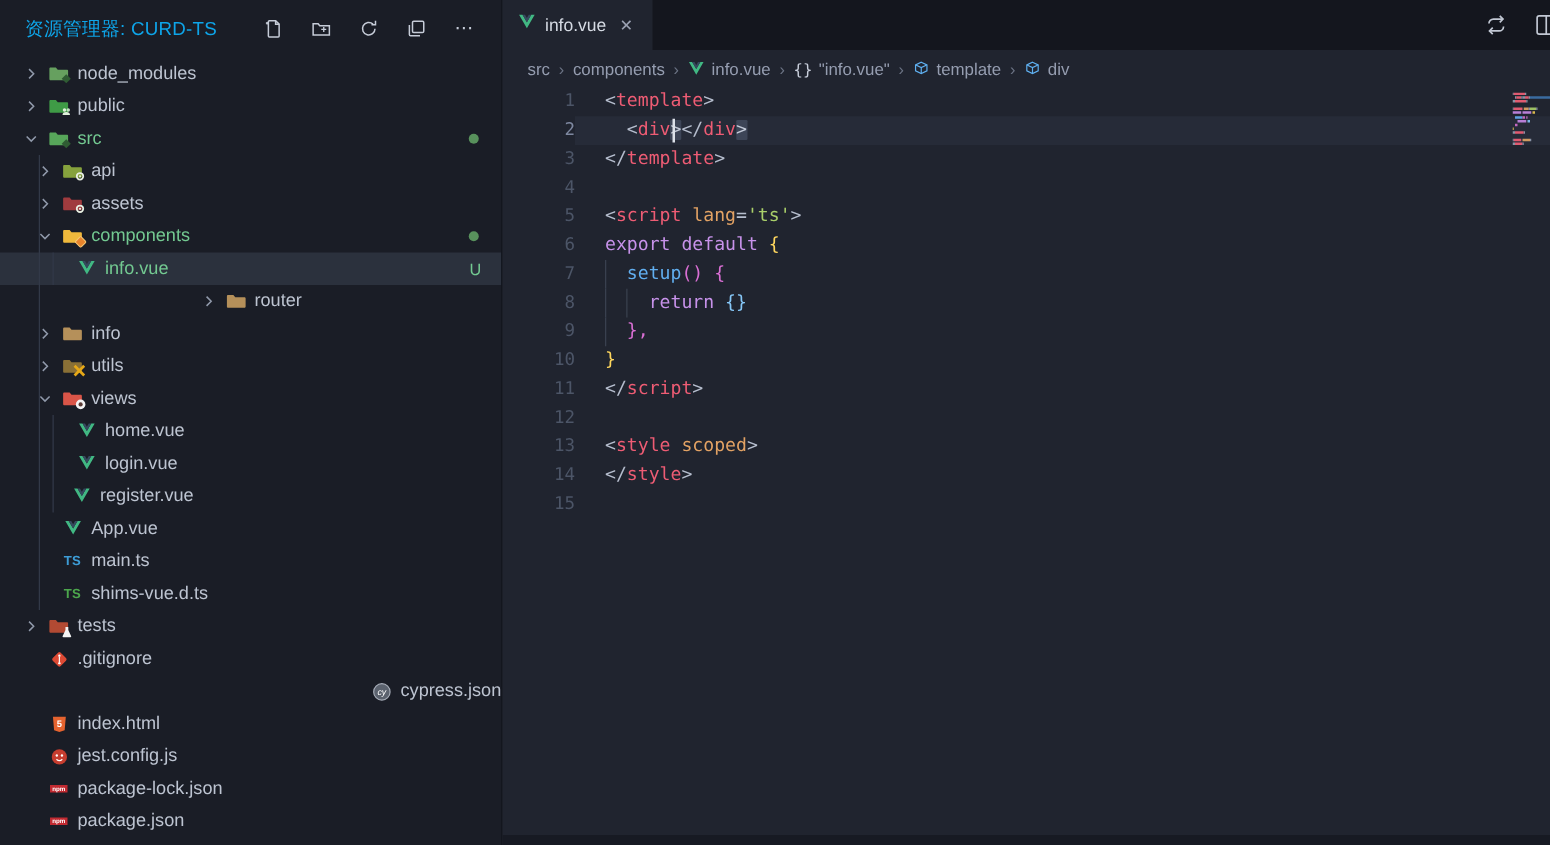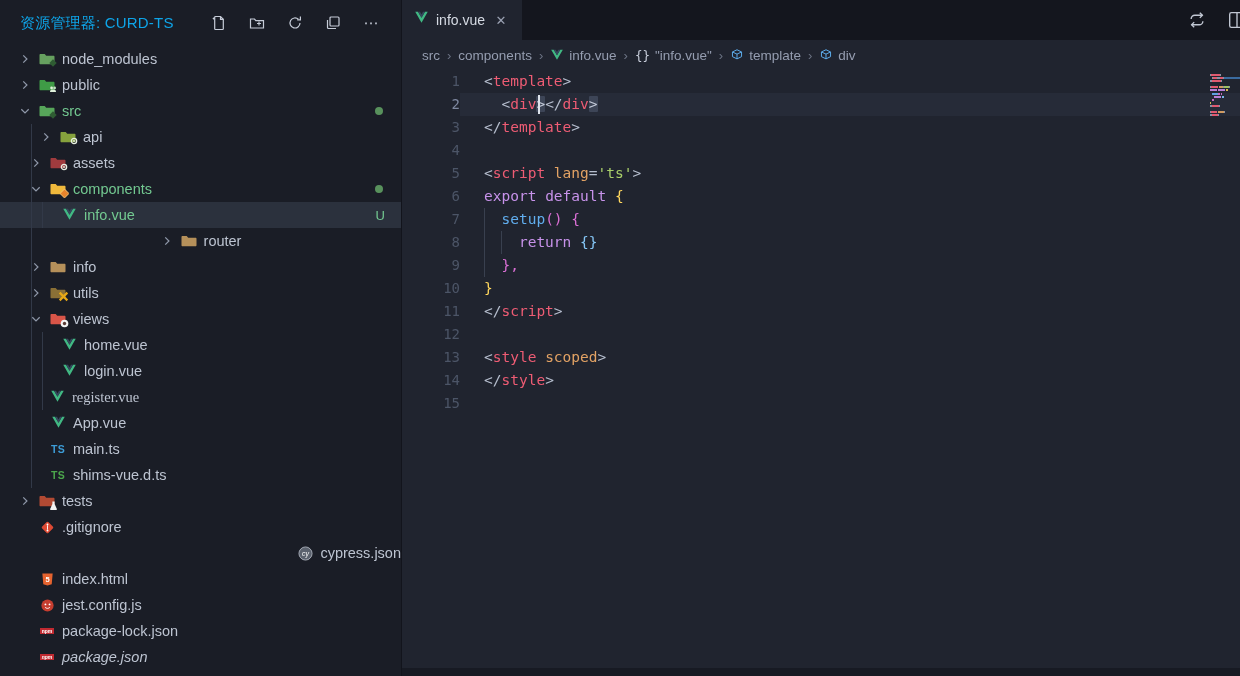--- a/index.html
+++ b/index.html
@@ -165,21 +165,21 @@
             <svg viewBox="0 0 16 16" width="16" height="16">
               <path fill="#57a65a" d="M1.5 3h4.2l1.5 1.8h7.3c.55 0 1 .45 1 1v6.4c0 .55-.45 1-1 1h-13c-.55 0-1-.45-1-1V4c0-.55.45-1 1-1z"></path>
             </svg>
             <svg viewBox="0 0 8 8" width="8" height="8" style="position:absolute;right:-1px;bottom:0">
               <rect x="1.4" y="1.4" width="5.2" height="5.2" fill="#2f5c33" transform="rotate(45 4 4)"></rect>
             </svg>
           </span>
           <span class="tlabel green">src</span>
           <span class="tdot"></span>
         </div>
-        <div class="trow" style="padding-left: 39px;">
+        <div class="trow" style="padding-left: 29px;">
           <span class="chev">
             <svg viewBox="0 0 16 16">
               <path d="M6 3.8l4.2 4.2L6 12.2"></path>
             </svg>
           </span>
           <span class="ticon">
             <svg viewBox="0 0 16 16" width="16" height="16">
               <path fill="#86a23d" d="M1.5 3h4.2l1.5 1.8h7.3c.55 0 1 .45 1 1v6.4c0 .55-.45 1-1 1h-13c-.55 0-1-.45-1-1V4c0-.55.45-1 1-1z"></path>
             </svg>
             <svg viewBox="0 0 8 8" width="8" height="8" style="position:absolute;right:-1px;bottom:0">
@@ -306,21 +306,21 @@
         <div class="trow" style="padding-left: 40px;">
           <span class="chev"></span>
           <span class="ticon">
             <svg class="vue" viewBox="0 0 24 22" width="15" height="14">
               <path fill="#41b883" d="M2 1h4.4L12 10.6 17.6 1H22L12 18.4 2 1z"></path>
               <path fill="#35495e" d="M6.4 1h3.2L12 5.2 14.4 1h3.2L12 10.6 6.4 1z"></path>
             </svg>
           </span>
           <span class="tlabel">login.vue</span>
         </div>
-        <div class="trow" style="padding-left: 28px; font-family: Liberation Serif, serif;">
+        <div class="trow" style="padding-left: 36px;">
           <span class="chev"></span>
           <span class="ticon">
             <svg class="vue" viewBox="0 0 24 22" width="15" height="14">
               <path fill="#41b883" d="M2 1h4.4L12 10.6 17.6 1H22L12 18.4 2 1z"></path>
               <path fill="#35495e" d="M6.4 1h3.2L12 5.2 14.4 1h3.2L12 10.6 6.4 1z"></path>
             </svg>
           </span>
           <span class="tlabel">register.vue</span>
         </div>
         <div class="trow" style="padding-left: 29px;">
@@ -410,21 +410,21 @@
         <div class="trow" style="padding-left: 18px;">
           <span class="chev"></span>
           <span class="ticon">
             <svg viewBox="0 0 16 16" width="16" height="16">
               <rect x="1" y="5" width="14" height="6" fill="#c12a31"></rect>
               <text x="8" y="9.7" font-size="5" font-weight="bold" fill="#fff" text-anchor="middle" font-family="Liberation Sans">npm</text>
             </svg>
           </span>
           <span class="tlabel">package-lock.json</span>
         </div>
-        <div class="trow" style="padding-left: 18px; font-style: italic;">
+        <div class="trow" style="padding-left: 18px;">
           <span class="chev"></span>
           <span class="ticon">
             <svg viewBox="0 0 16 16" width="16" height="16">
               <rect x="1" y="5" width="14" height="6" fill="#c12a31"></rect>
               <text x="8" y="9.7" font-size="5" font-weight="bold" fill="#fff" text-anchor="middle" font-family="Liberation Sans">npm</text>
             </svg>
           </span>
           <span class="tlabel">package.json</span>
         </div>
         <div class="tguide" style="left: 31px; top: 78px; height: 364px;"></div>

